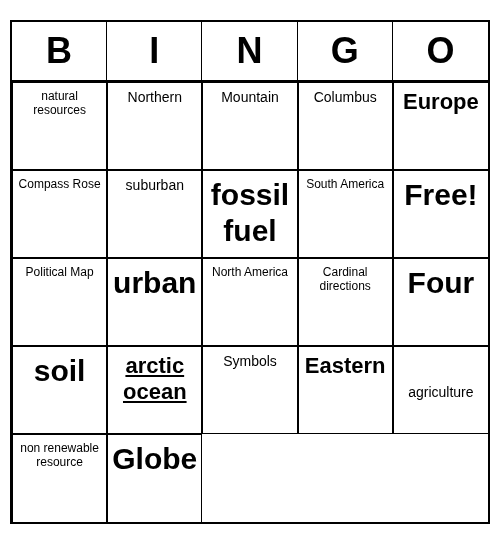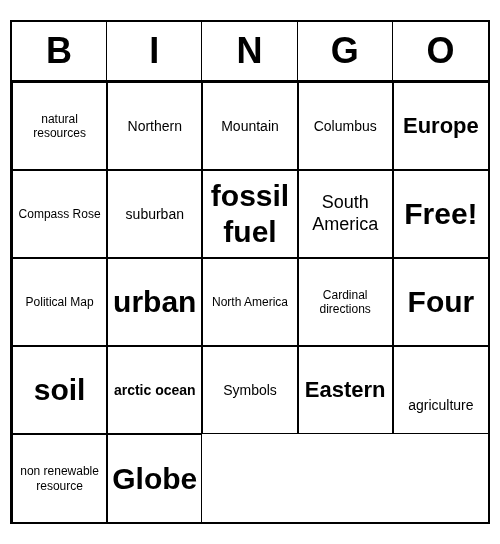--- a/index.html
+++ b/index.html
@@ -44,21 +44,21 @@
     .bingo-grid {
       display: grid;
       grid-template-columns: repeat(5, 1fr);
       grid-template-rows: repeat(5, 1fr);
     }
 
     .bingo-cell {
       border: 1px solid #000;
       min-height: 88px;
       display: flex;
-      align-items: center;
+      align-items: flex-start;
       justify-content: center;
       text-align: center;
       padding: 6px 4px;
       line-height: 1.2;
     }
 
     .bingo-cell:nth-child(5n) {
       border-right: none;
     }
 
@@ -96,21 +96,21 @@
       <div class="bingo-cell">
         <span style="font-size: 12px; font-weight: normal; line-height: 1.2;">Compass Rose</span>
       </div>
       <div class="bingo-cell">
         <span style="font-size: 14px; font-weight: normal; line-height: 1.2;">suburban</span>
       </div>
       <div class="bingo-cell">
         <span style="font-size: 30px; font-weight: bold; line-height: 1.2;">fossil fuel</span>
       </div>
       <div class="bingo-cell">
-        <span style="font-size: 18px; font-weight: normal; line-height: 1.2;">South America</span>
+        <span style="font-size: 12px; font-weight: normal; line-height: 1.2;">South America</span>
       </div>
       <div class="bingo-cell">
         <span style="font-size: 30px; font-weight: bold; line-height: 1.2;">Free!</span>
       </div>
       <div class="bingo-cell">
         <span style="font-size: 12px; font-weight: normal; line-height: 1.2;">Political Map</span>
       </div>
       <div class="bingo-cell">
         <span style="font-size: 30px; font-weight: bold; line-height: 1.2;">urban</span>
       </div>
@@ -120,21 +120,21 @@
       <div class="bingo-cell">
         <span style="font-size: 12px; font-weight: normal; line-height: 1.2;">Cardinal directions</span>
       </div>
       <div class="bingo-cell">
         <span style="font-size: 30px; font-weight: bold; line-height: 1.2;">Four</span>
       </div>
       <div class="bingo-cell">
         <span style="font-size: 30px; font-weight: bold; line-height: 1.2;">soil</span>
       </div>
       <div class="bingo-cell">
-        <span style="font-size: 14px; font-weight: bold; line-height: 1.2;">arctic ocean</span>
+        <span style="font-size: 22px; font-weight: bold; line-height: 1.2; text-decoration: underline;">arctic ocean</span>
       </div>
       <div class="bingo-cell">
         <span style="font-size: 14px; font-weight: normal; line-height: 1.2;">Symbols</span>
       </div>
       <div class="bingo-cell">
         <span style="font-size: 22px; font-weight: bold; line-height: 1.2;">Eastern</span>
       </div>
       <div class="bingo-cell">
         <span style="font-size: 14px; font-weight: normal; line-height: 1.2; margin-top: 31px;">agriculture</span>
       </div>

